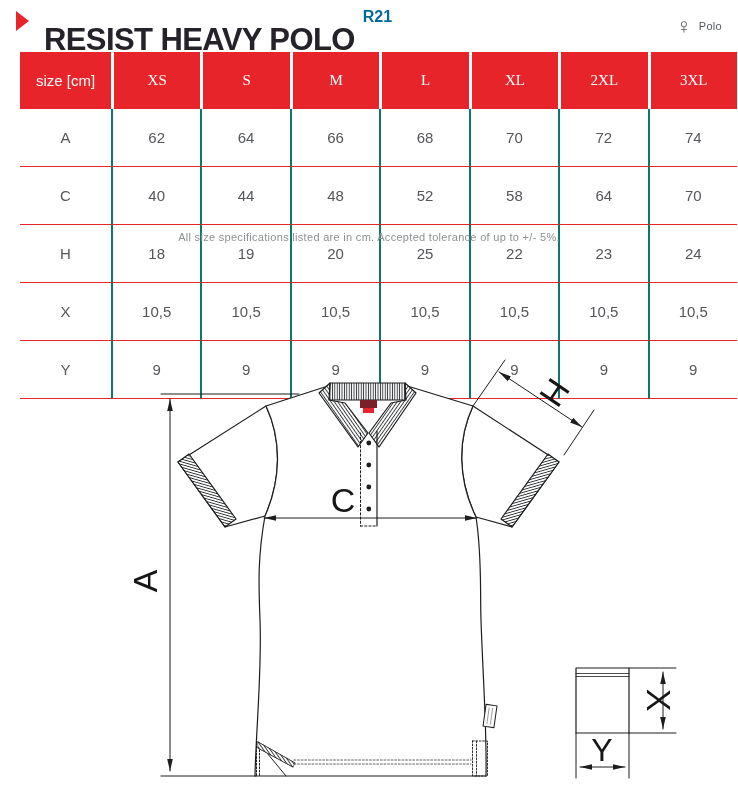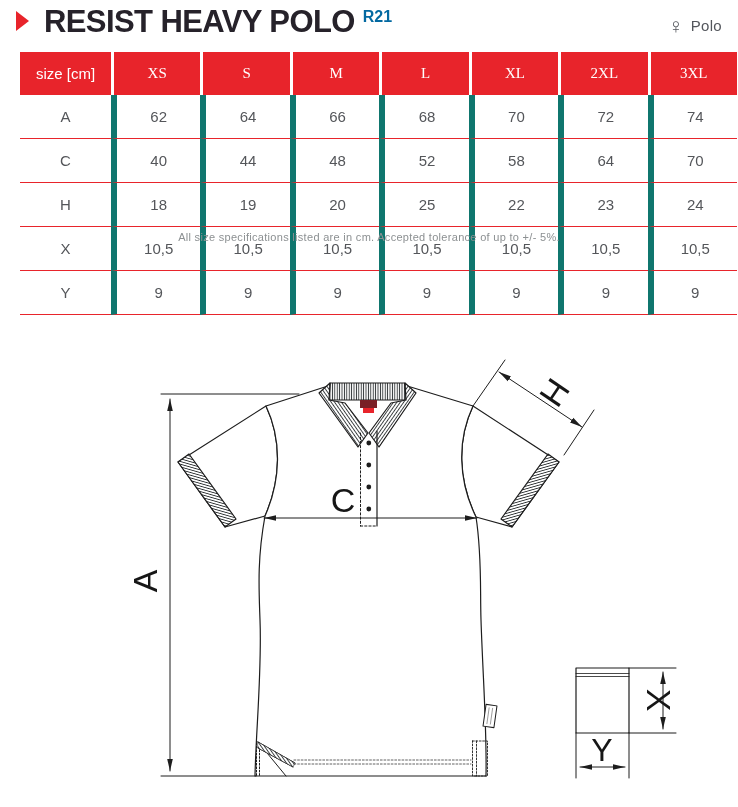--- a/index.html
+++ b/index.html
@@ -4,35 +4,35 @@
 <style>
   html,body{margin:0;padding:0;background:#fff;}
   .page{position:relative;width:738px;height:807px;background:#fff;overflow:hidden;
         font-family:"Liberation Sans",sans-serif;}
 
   
   .header{position:absolute;left:16px;top:6px;width:706px;display:flex;align-items:flex-start;}
   .tri{width:0;height:0;border-left:13px solid #e8242b;border-top:10px solid transparent;
        border-bottom:10px solid transparent;margin-top:5px;}
   .title{font-size:31px;font-weight:bold;color:#26222a;letter-spacing:-0.6px;line-height:1;
-         margin-left:15px;margin-top:0;white-space:nowrap;}
+         margin-left:15px;margin-top:18px;white-space:nowrap;}
   .code{font-size:16px;font-weight:bold;color:#0369a1;margin-left:8px;margin-top:2px;letter-spacing:0;}
   .gender{margin-left:auto;display:flex;align-items:center;color:#53565c;margin-top:9px;}
   .gender .sym{font-size:21px;line-height:1;margin-right:7px;}
-  .gender .cat{font-size:15px;letter-spacing:0.3px;}
+  .gender .cat{font-size:11px;letter-spacing:0.3px;}
 
   
   table.size-table{position:absolute;left:20px;top:52px;width:717px;border-collapse:separate;
         border-spacing:0;table-layout:fixed;}
   .size-table th,.size-table td{height:27px;text-align:center;vertical-align:middle;
-        font-size:15px;font-weight:400;padding:8px;}
+        font-size:15px;font-weight:400;padding:15px;}
   .size-table thead th{background:#e8242b;color:#ffffff;}
   .size-table thead th+th{border-left:3px solid #ffffff;font-family:Liberation Serif, serif;}
   .size-table tbody th,.size-table tbody td{color:#54565a;border-bottom:1px solid #e8242b;}
-  .size-table tbody tr>*+*{border-left:6px solid #0f766e;}
+  .size-table tbody tr>*+*{border-left:2px solid #0f766e;}
   .size-table col.c0{width:91px;}
 
   
   .note{position:absolute;top:231px;left:0;width:738px;text-align:center;color:#8c9092;
         font-size:11px;letter-spacing:0.3px;}
 
   
   .drawing{position:absolute;left:0;top:290px;}
   .dimtext{font-family:"Liberation Sans",sans-serif;fill:#161616;}
 </style>

